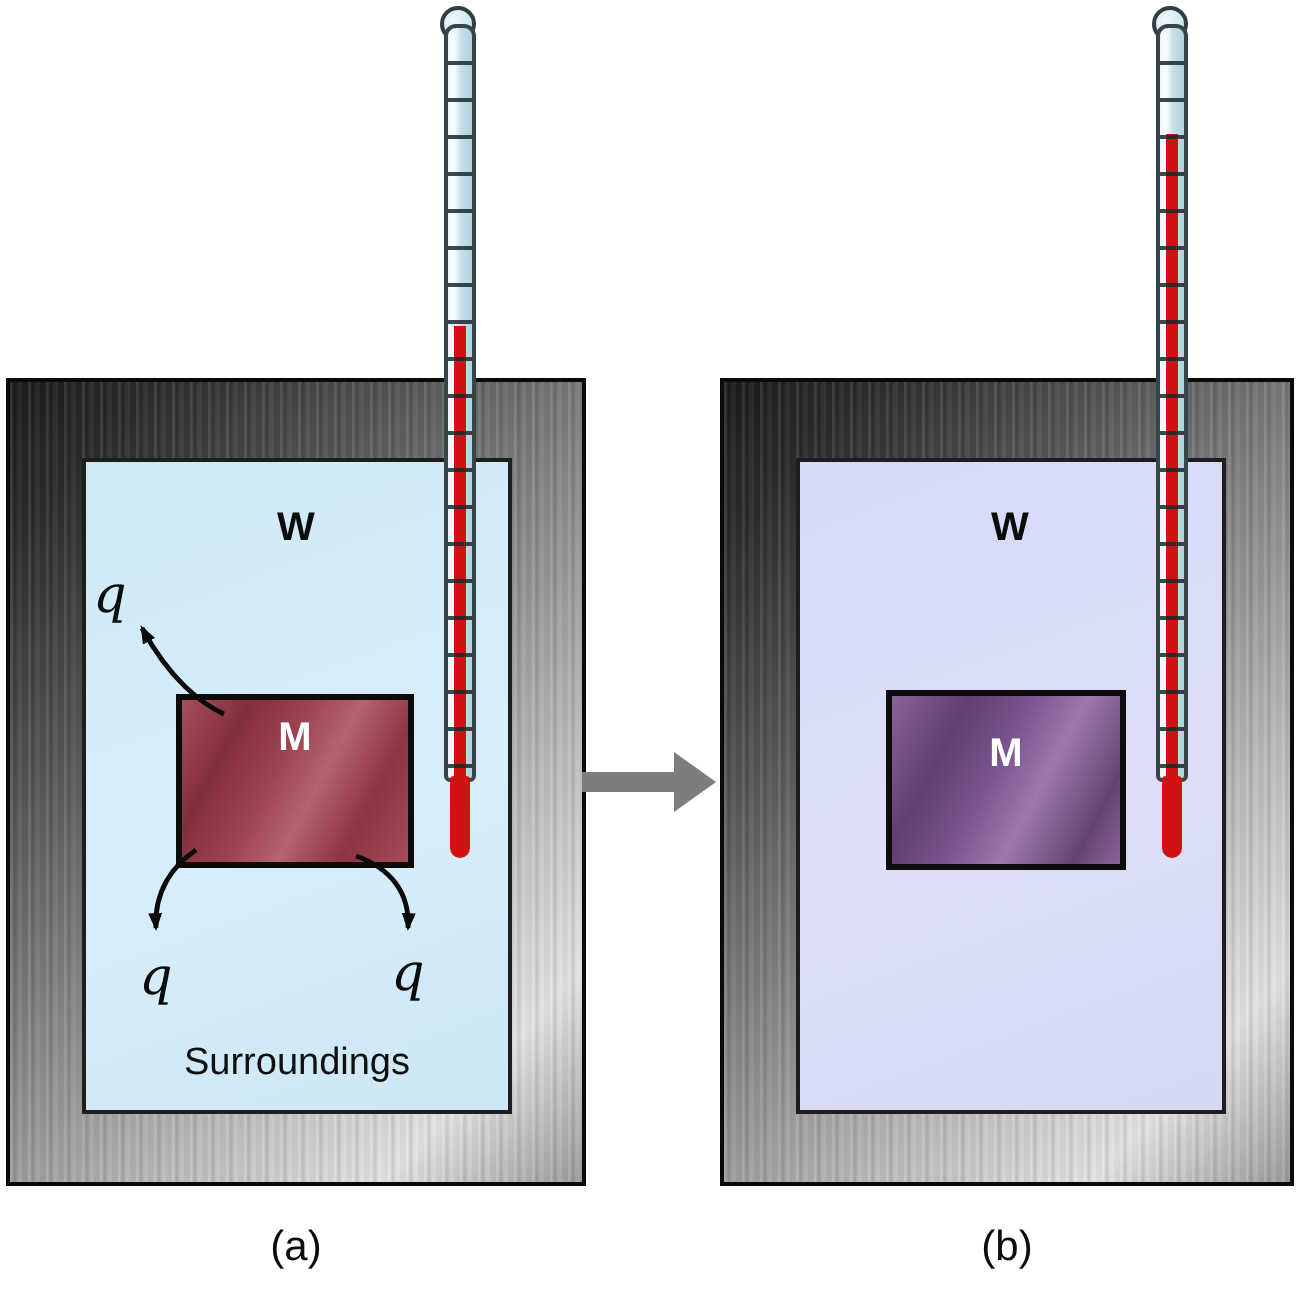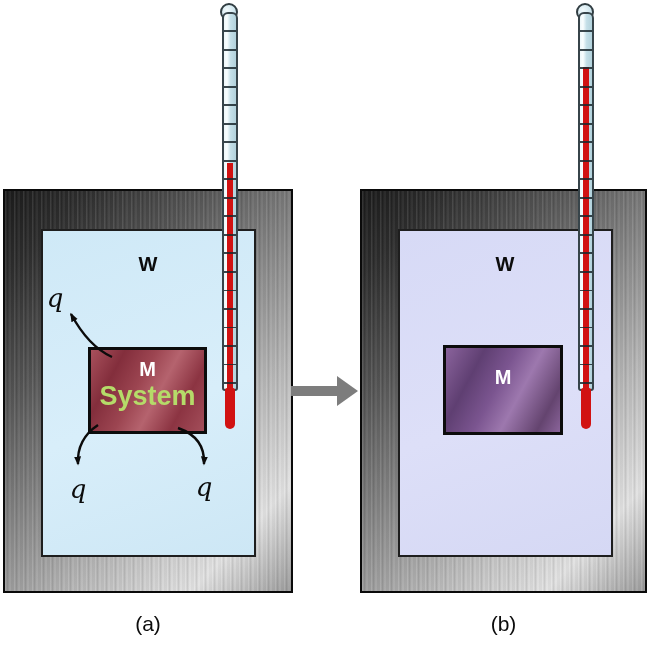--- a/index.html
+++ b/index.html
@@ -98,26 +98,26 @@
   .caption-b{ left:360px; width:287px; }
 </style>
 </head>
 <body>
 
 <div class="canvas">
 
   <div class="metal-frame" style="left:3px; top:189px; width:290px; height:404px;">
     <div class="inner-chamber inner-a">
       <div class="w-label">W</div>
+      <div class="surroundings-label">Surroundings</div>
     </div>
   </div>
 
   <div class="sysbox sysbox-a">
     <div class="m-label">M</div>
-    <div class="system-label">System</div>
   </div>
 
   <svg class="arrows-svg" width="650" height="647" viewBox="0 0 650 647">
     <defs>
       <marker id="ah" markerWidth="10" markerHeight="9" refX="7.5" refY="4" orient="auto" markerUnits="userSpaceOnUse">
         <path d="M0,0.5 L9,4 L0,7.5 Z" fill="#0b0b0b"></path>
       </marker>
     </defs>
     <path d="M112,357 C101,352 85,340 71,314" fill="none" stroke="#0b0b0b" stroke-width="2.4" marker-end="url(#ah)"></path>
     <path d="M98,425 C86,433 77,446 78,464" fill="none" stroke="#0b0b0b" stroke-width="2.4" marker-end="url(#ah)"></path>

